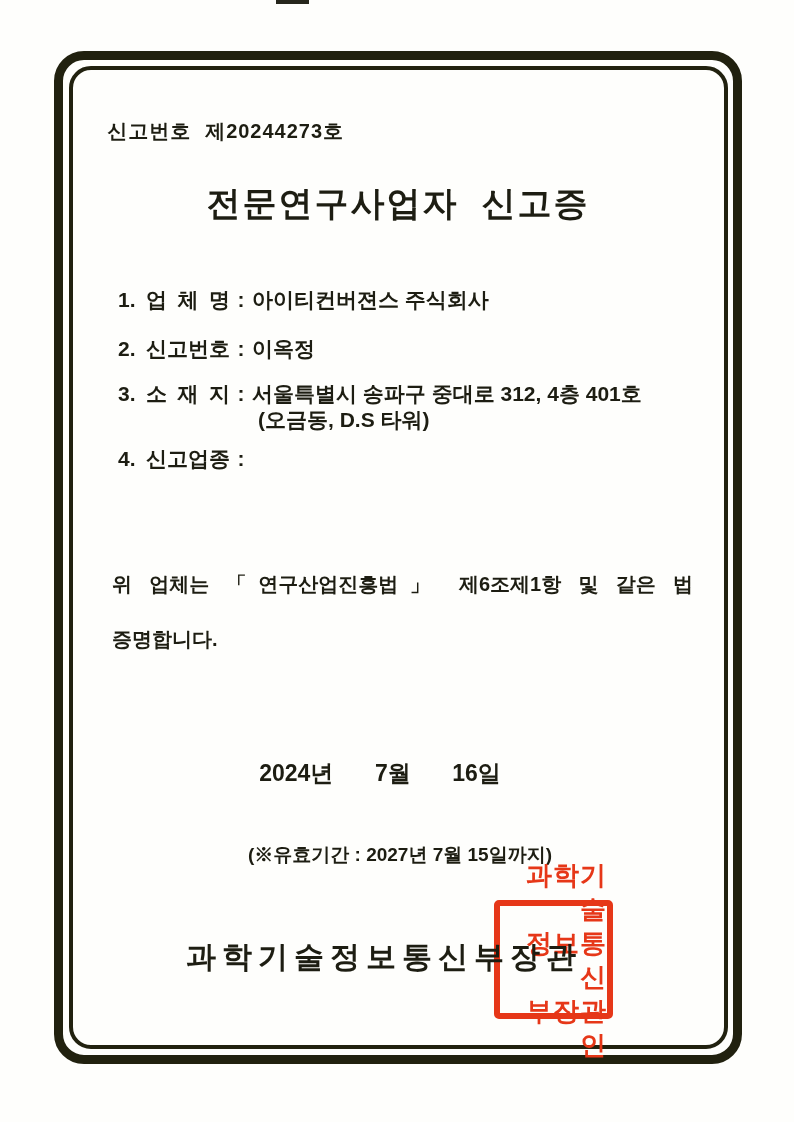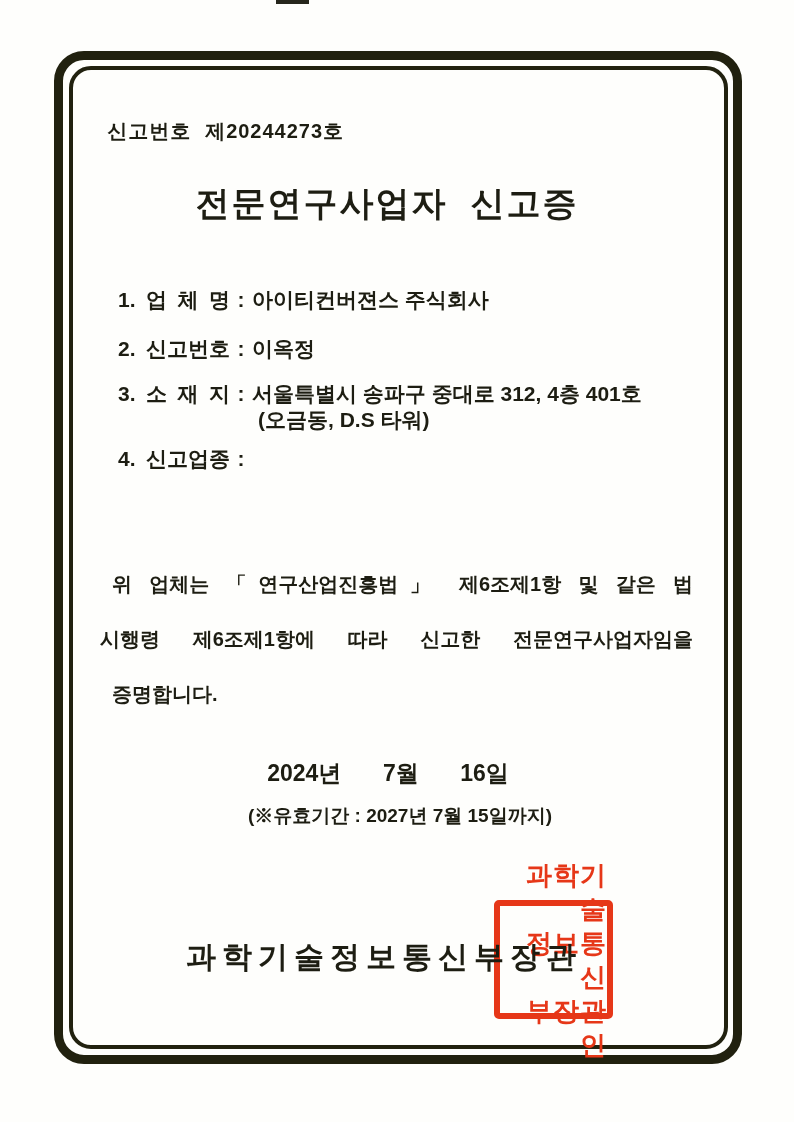--- a/index.html
+++ b/index.html
@@ -28,21 +28,21 @@
     left:276px; top:0; width:33px; height:4px;
     background:#26261c;
   }
   .reg {
     left:94px; top:95px;
     font-size:20px; font-weight:700; letter-spacing:1px;
     white-space:pre;
   }
   .reg .reg-value { margin-left:14px; }
   .title {
-    left:59px; top:181px; width:656px;
+    left:70px; top:181px; width:656px;
     text-align:center;
     font-size:34px; font-weight:800; letter-spacing:2px;
     white-space:pre;
   }
   .fields {
     left:118px; top:288px;
     font-size:21px; font-weight:600;
   }
   .field-row { display:flex; align-items:flex-start; line-height:24px; }
   .f-no { width:28px; flex:0 0 28px; }
@@ -57,27 +57,27 @@
     left:100px; top:557px; width:593px;
     font-size:20px; font-weight:600;
   }
   .para .line {
     height:55px; line-height:55px;
     text-align:justify; text-align-last:justify;
   }
   .para .line.first { text-indent:12px; }
   .para .line.last { text-align:right; text-align-last:left;margin-left:12px; }
   .date {
-    left:88px; top:758px; width:600px;
+    left:80px; top:758px; width:600px;
     text-align:center;
     font-size:23px; font-weight:600;
     white-space:pre; word-spacing:4px;
   }
   .valid {
-    left:72px; top:803px; width:656px;
+    left:72px; top:842px; width:656px;
     text-align:center;
     font-size:19px; font-weight:600;
     white-space:pre;
   }
   .issuer {
     left:186px; top:937px;
     font-size:30px; font-weight:700; letter-spacing:6px;
     white-space:pre;
     z-index:3;
   }
@@ -136,21 +136,20 @@
   <div class="field-row">
     <span class="f-no">4.</span>
     <span class="f-label">신고업종</span>
     <span class="f-colon">:</span>
   </div>
 
 </div>
 
 <div class="abs para">
   <div class="line first">위 업체는 「연구산업진흥법」 제6조제1항 및 같은 법</div>
-  <div class="line">시행령 제6조제1항에 따라 신고한 전문연구사업자임을</div>
   <div class="line last">증명합니다.</div>
 </div>
 
 <div class="abs date">2024년    7월    16일</div>
 
 <div class="abs valid">(※유효기간 : 2027년 7월 15일까지)</div>
 
 <div class="abs seal">
   <div>과학기술</div>
   <div>정보통신</div>

